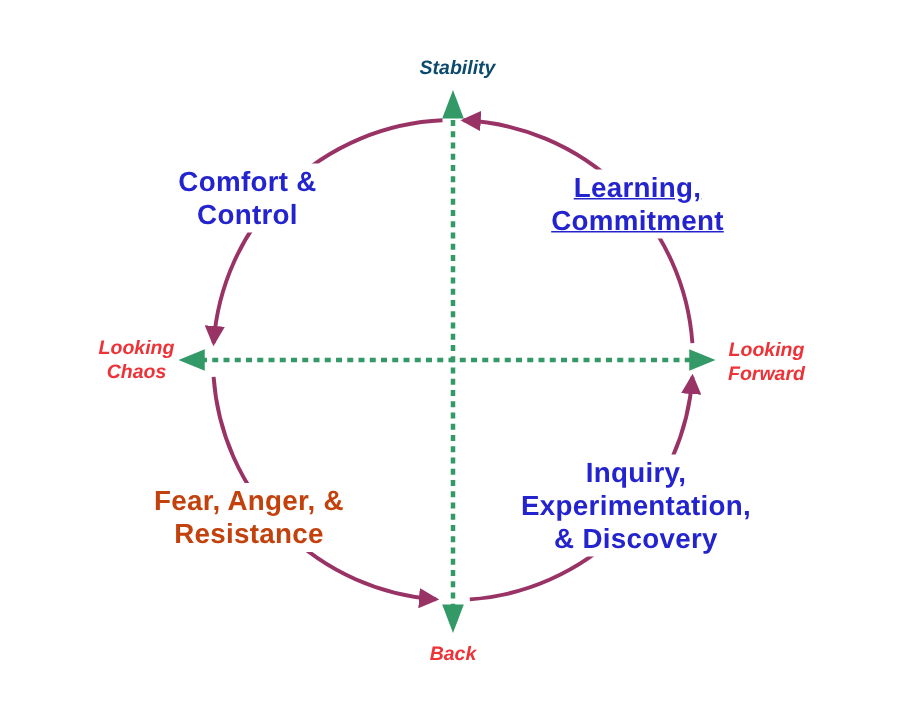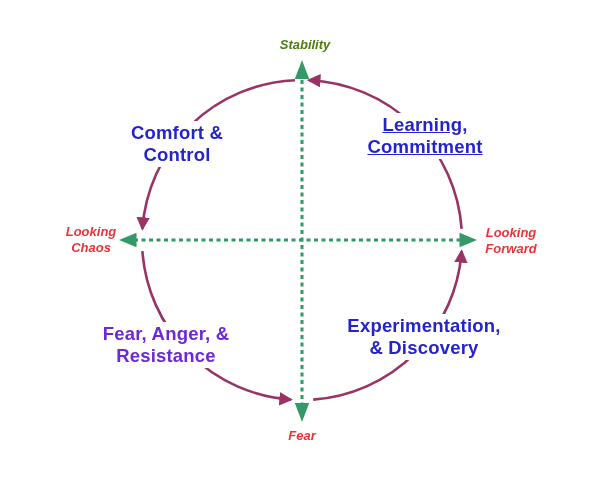--- a/index.html
+++ b/index.html
@@ -36,21 +36,21 @@
     position: absolute;
     transform: translate(-50%, -50%);
     text-align: center;
     font-weight: bold;
     font-style: italic;
     font-size: 13px;
     line-height: 16px;
     white-space: nowrap;
   }
   .ln { display: block; }
-  #q-tl { left: 165px; top: 144px; margin-left: 12px; }
+  #q-tl { left: 165px; top: 132px; }
   #q-tr { left: 425px; top: 136px; text-decoration: underline; }
   #q-bl { left: 166px; top: 345px; }
   #q-br { left: 424px; top: 337px; }
   #a-top    { left: 305px; top: 45px; }
   #a-bottom { left: 302px; top: 436px; }
   #a-left   { left: 91px;  top: 240px; }
   #a-right  { left: 511px; top: 241px; }
 </style>
 </head>
 <body>
@@ -79,31 +79,32 @@
   </svg>
 
   <div class="qlabel" id="q-tl" style="color: rgb(36, 36, 206);">
     <span class="ln">Comfort &amp;</span>
     <span class="ln">Control</span>
   </div>
   <div class="qlabel" id="q-tr" style="color: rgb(36, 36, 206);">
     <span class="ln">Learning,</span>
     <span class="ln">Commitment</span>
   </div>
-  <div class="qlabel" id="q-bl" style="color: #6d28d9;">
+  <div class="qlabel" id="q-bl" style="color: #c2410c;">
     <span class="ln">Fear, Anger, &amp;</span>
     <span class="ln">Resistance</span>
   </div>
   <div class="qlabel" id="q-br" style="color: rgb(36, 36, 206);">
+    <span class="ln">Inquiry,</span>
     <span class="ln">Experimentation,</span>
     <span class="ln">&amp; Discovery</span>
   </div>
 
-  <div class="alabel" id="a-top" style="color: #4d7c0f;">Stability</div>
-  <div class="alabel" id="a-bottom" style="color: rgb(237, 51, 56);">Fear</div>
+  <div class="alabel" id="a-top" style="color: #0c4a6e;">Stability</div>
+  <div class="alabel" id="a-bottom" style="color: rgb(237, 51, 56);">Back</div>
   <div class="alabel" id="a-left" style="color: rgb(237, 51, 56);">
     <span class="ln">Looking</span>
     <span class="ln">Chaos</span>
   </div>
   <div class="alabel" id="a-right" style="color: rgb(237, 51, 56);">
     <span class="ln">Looking</span>
     <span class="ln">Forward</span>
   </div>
 
 </div>

